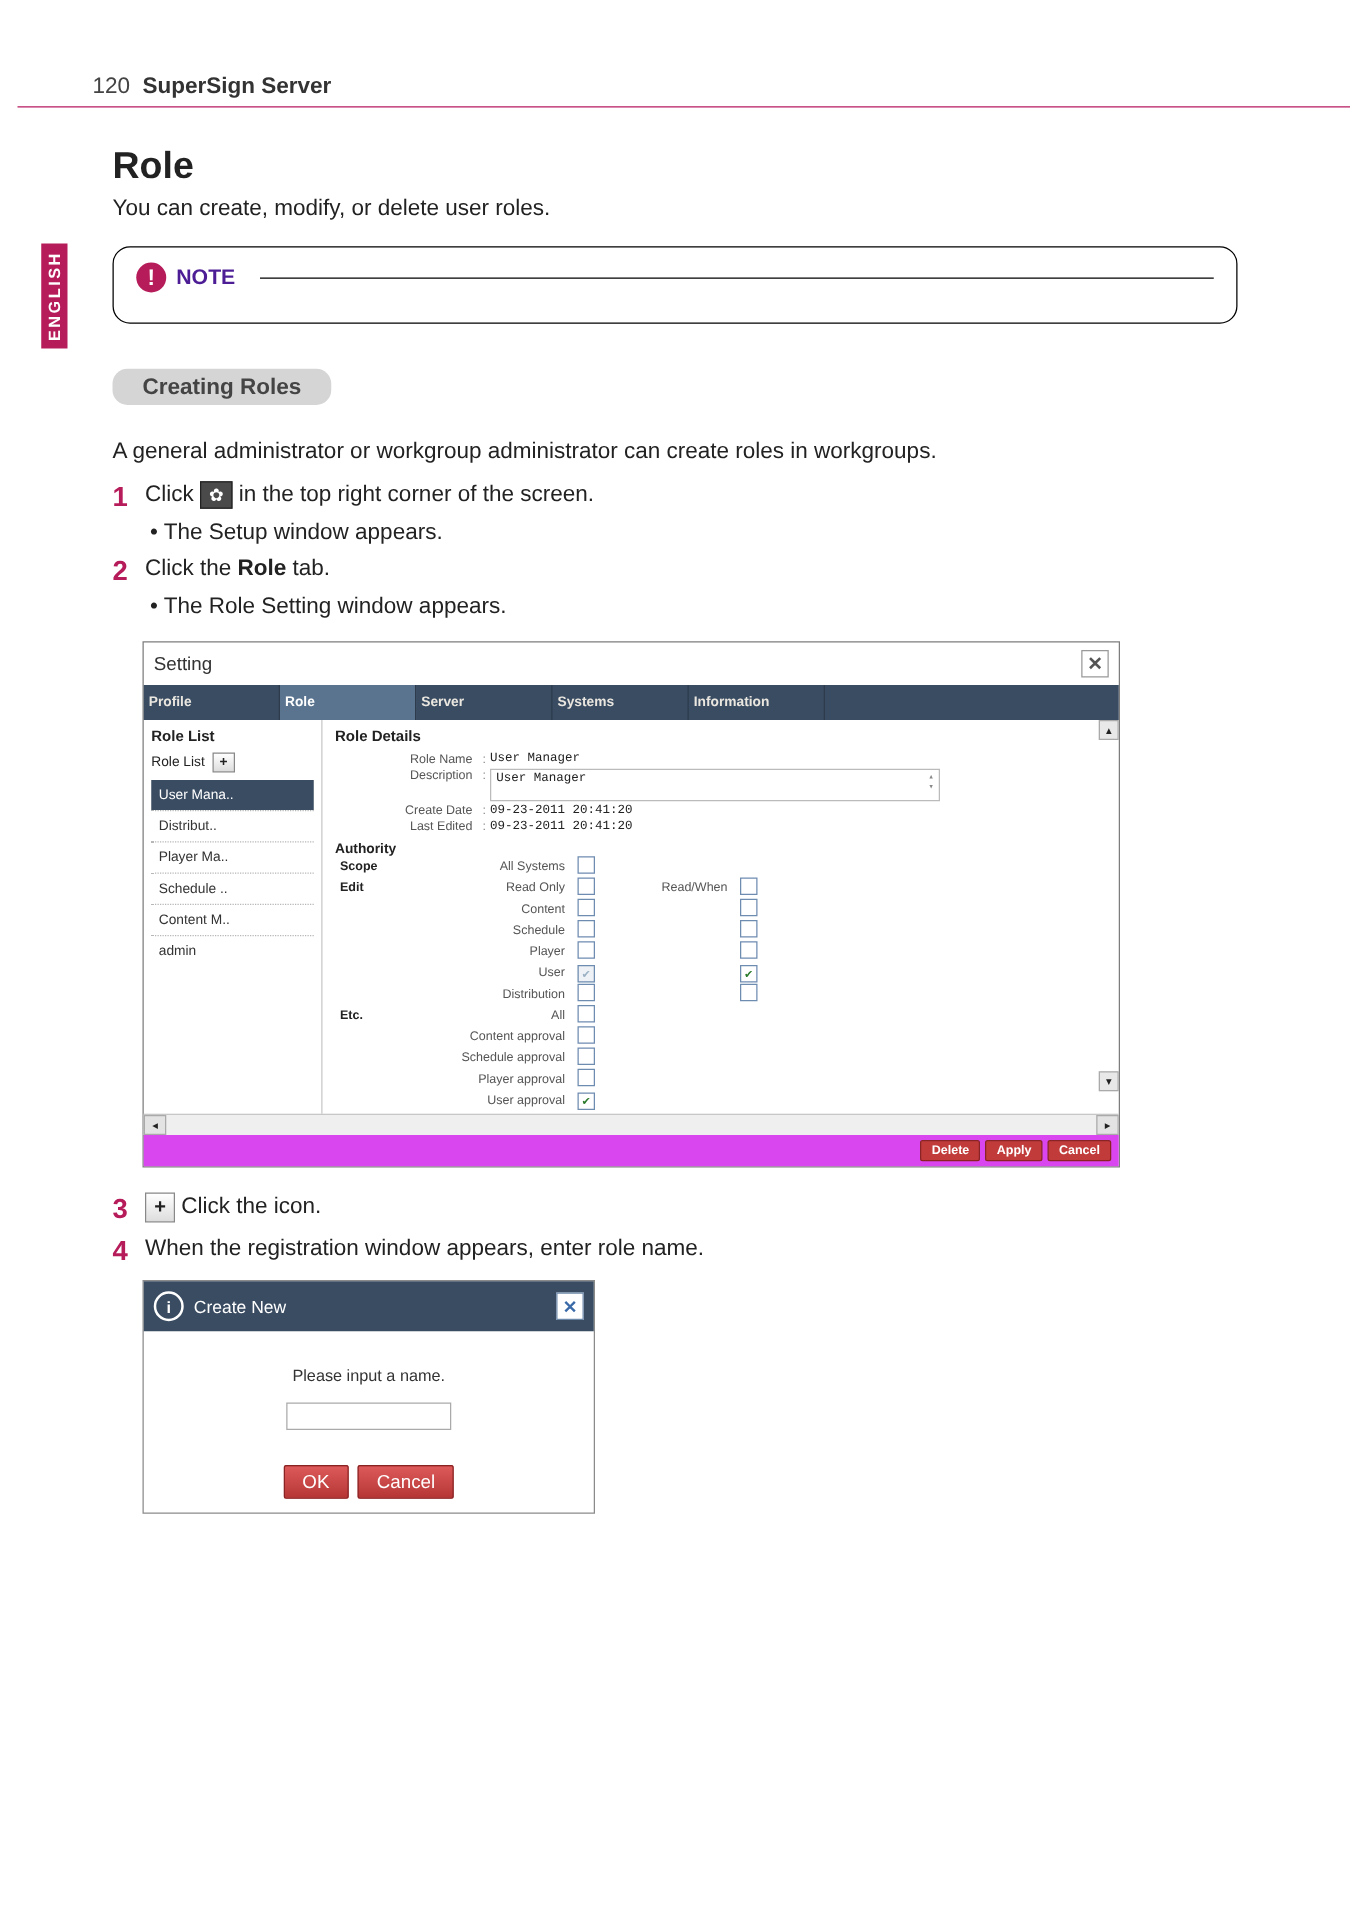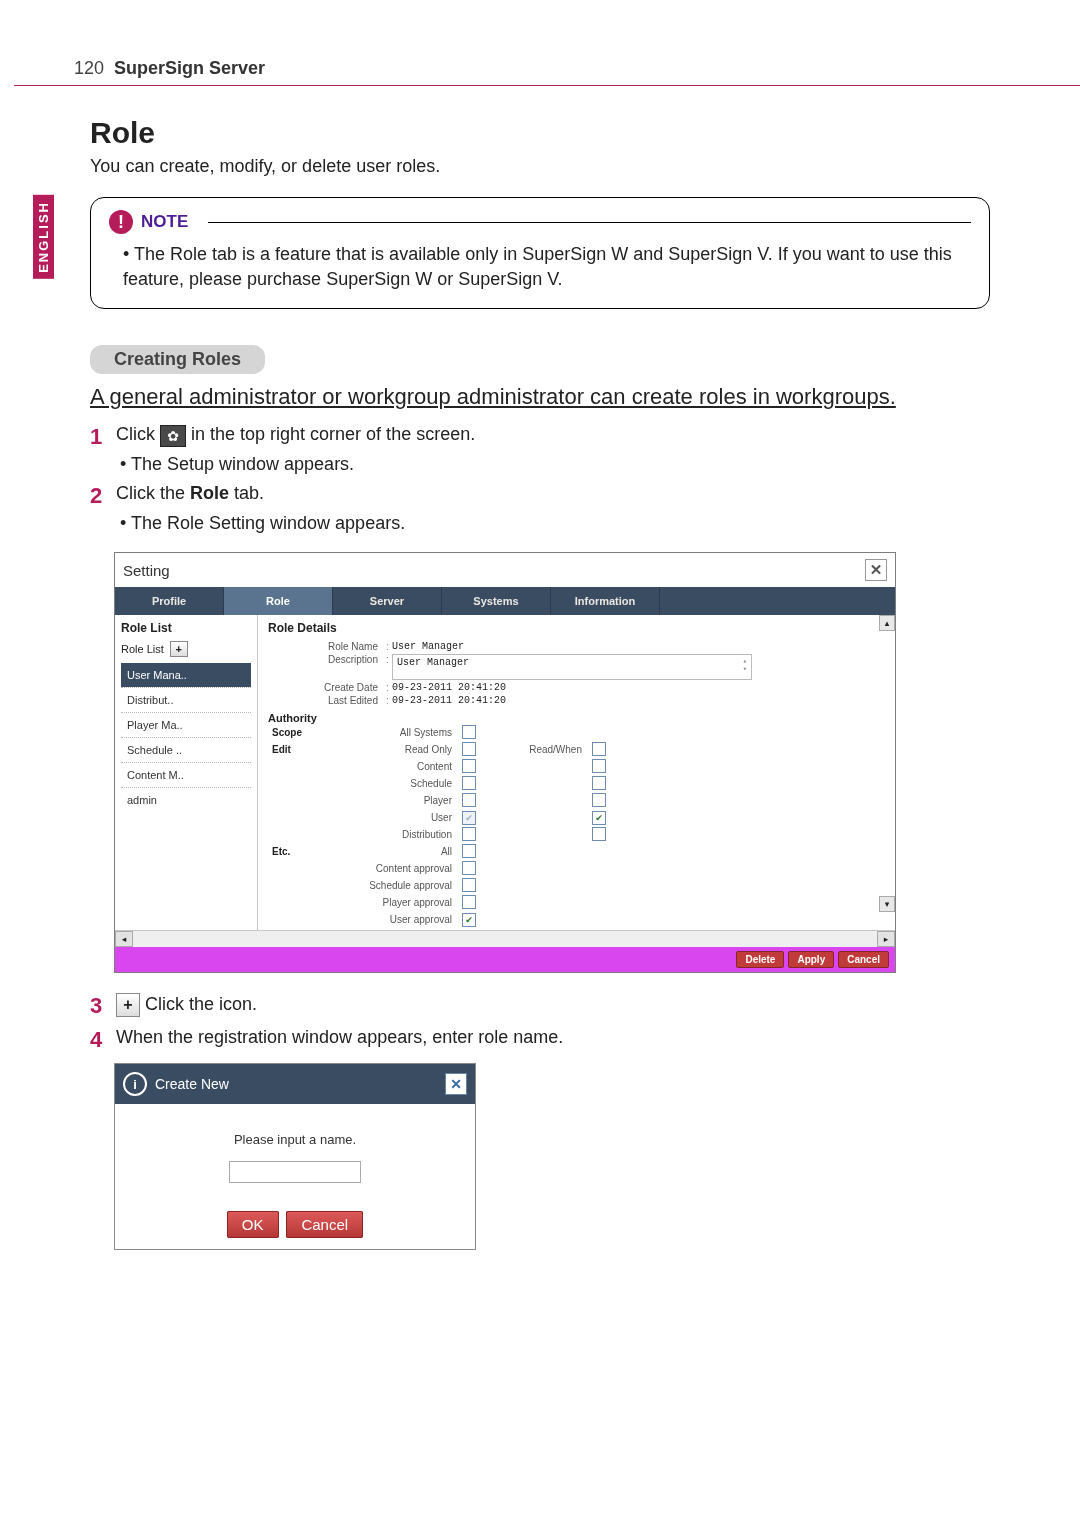--- a/index.html
+++ b/index.html
@@ -102,23 +102,22 @@
     display: inline-block;
     background: #d5d5d5;
     border-radius: 12px;
     padding: 4px 24px;
     font-weight: bold;
     font-size: 18px;
     color: #444;
     margin: 14px 0 10px 0;
   }
   .para {
-    font-size: 22px;
-    margin: 0 0 14px 0;
-    text-decoration: underline;
+    font-size: 18px;
+    margin: 16px 0 14px 0;
   }
   .step {
     display: flex;
     align-items: flex-start;
     margin: 8px 0 4px 0;
     font-size: 18px;
   }
   .step-num {
     color: #b61c5a;
     font-weight: bold;
@@ -186,21 +185,21 @@
     justify-content: center;
     font-weight: bold;
     color: #555;
   }
   .tabs {
     display: flex;
     background: #3a4c62;
   }
   .tab {
     flex: 0 0 100px;
-    text-align: center;
+    text-align: left;
     padding: 8px 4px;
     font-weight: bold;
     color: #eae7e0;
     font-size: 11px;
     border-right: 1px solid #2d3b4d;
   }
   .tab.active {
     background: #5a748f;
     color: #fff;
   }
@@ -459,21 +458,20 @@
 <div class="content">
   <h1>Role</h1>
   <div class="intro">You can create, modify, or delete user roles.</div>
 
   <div class="note-box">
     <div class="note-header">
       <span class="note-icon">!</span>
       <span class="note-label">NOTE</span>
       <span class="note-rule"></span>
     </div>
-    <div class="note-body">The Role tab is a feature that is available only in SuperSign W and SuperSign V. If you want to use this feature, please purchase SuperSign W or SuperSign V.</div>
   </div>
 
   <div><span class="subheading">Creating Roles</span></div>
   <div class="para">A general administrator or workgroup administrator can create roles in workgroups.</div>
 
   <div class="step">
     <span class="step-num">1</span>
     <span class="step-body">
       <span>Click </span>
       <span class="inline-icon">✿</span>

